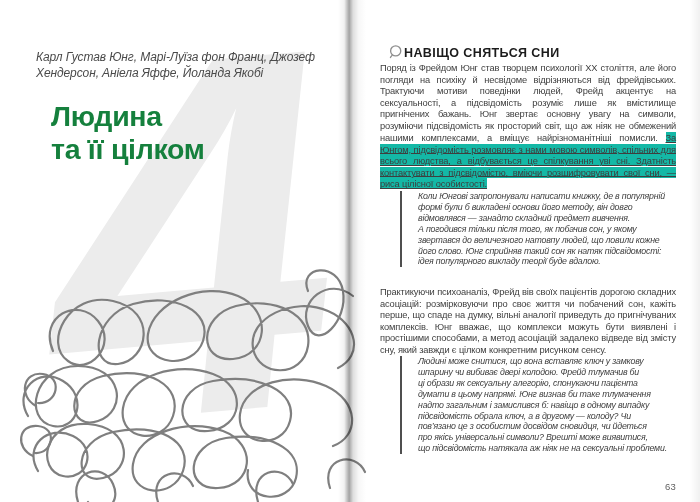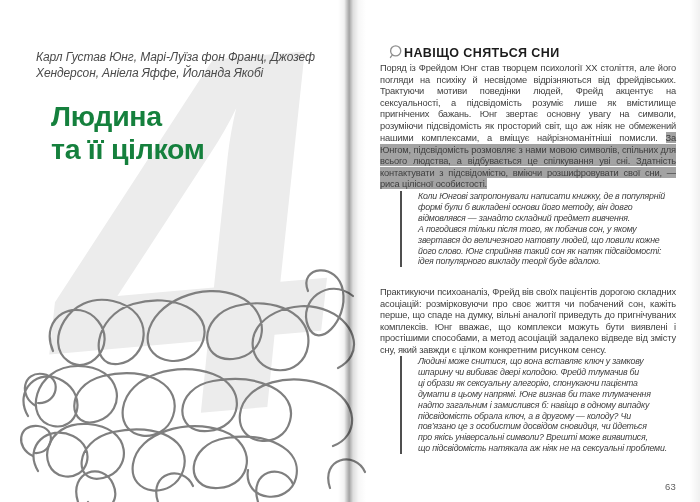--- a/index.html
+++ b/index.html
@@ -47,21 +47,21 @@
     margin:0;font-size:12.5px;font-weight:bold;color:#1b1b1b;letter-spacing:0.4px;
   }
   .bubble-icon{flex:0 0 auto;display:block;}
   .body-text{
     font-size:9.3px;line-height:11.6px;letter-spacing:-0.15px;
     color:#3e3e3e;text-align:justify;
   }
   .p1{top:63px;}
   .p2{top:287px;}
   .p3{top:459px;}
-  .hl{background:#a3a3a3;padding:0.5px 0;}
+  .hl{background:#14b8a6;padding:0.5px 0;text-decoration:underline;}
   .quote{
     font-style:italic;font-size:8.8px;line-height:10.9px;letter-spacing:-0.2px;
     color:#3e3e3e;white-space:pre-line;
     margin-left:20px !important;border-left:2px solid #4f4f4f;padding-left:16px;
   }
   .q1{top:191px;}
   .q2{top:356px;}
   .pagenum{top:481px;text-align:right;font-size:9.5px;color:#5f5f5f;letter-spacing:0.2px;}
 </style>
 </head>

